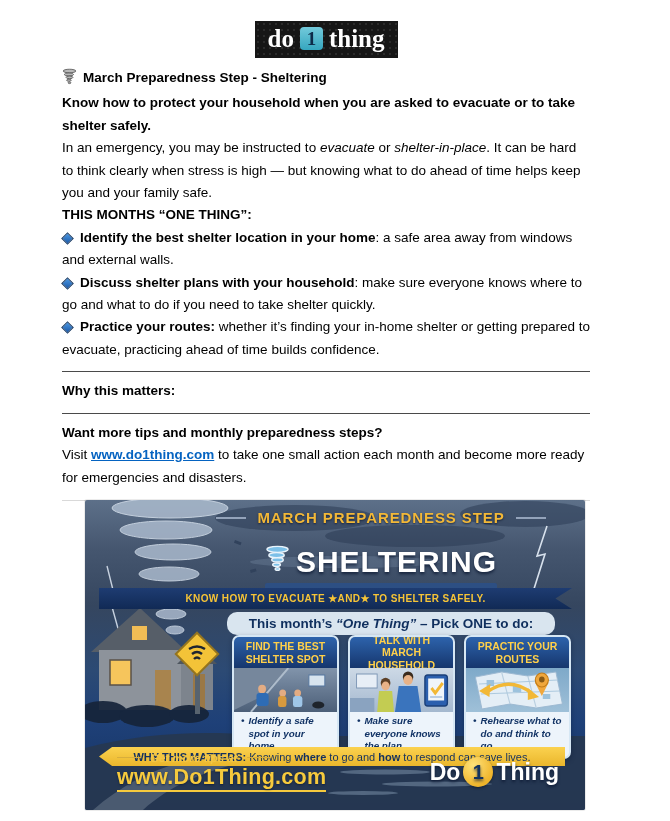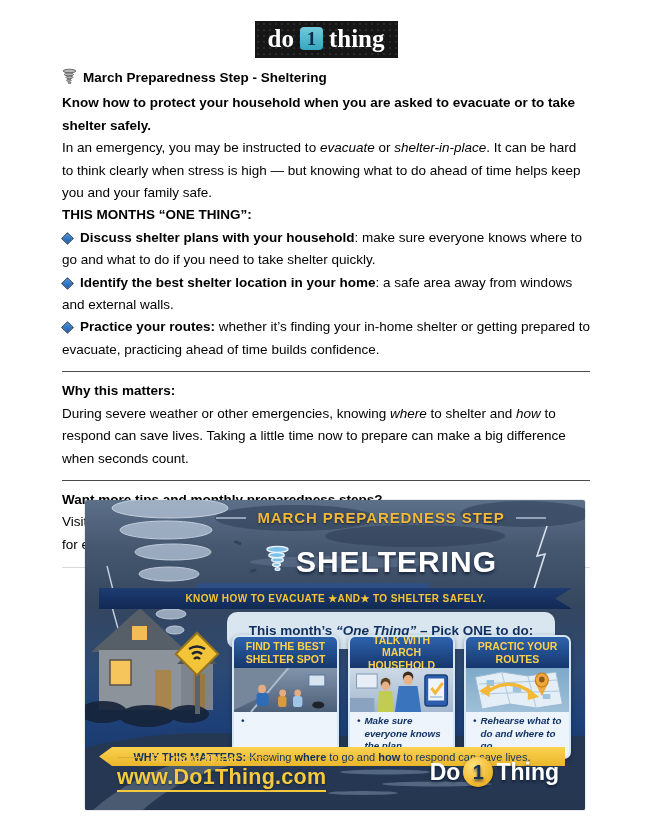--- a/index.html
+++ b/index.html
@@ -44,21 +44,21 @@
 
   
   .poster {
     position:absolute; left:85px; top:500px; width:500px; height:310px;
     overflow:hidden; border-radius:2px;
     background:linear-gradient(180deg,#5d7089 0%, #45566f 16%, #35465f 34%, #2c4a74 55%, #1e4078 72%, #15305c 100%);
     box-shadow:0 0 0 1px rgba(0,0,0,.08);
   }
   .scene { position:absolute; inset:0; }
 
-  .p-head { position:absolute; left:112px; right:20px; top:9px; }
+  .p-head { position:absolute; left:112px; right:20px; top:9px; text-align:center; }
   .p-kicker {
     display:flex; align-items:center; justify-content:center; gap:11px;
     color:#f2b838; font-weight:700; font-size:15px; letter-spacing:.9px;
     text-shadow:0 1px 2px rgba(10,20,40,.7);
   }
   .p-kicker::before, .p-kicker::after { content:""; height:2px; width:30px; background:#93a3ba; }
   .p-title {
     margin-top:19px; display:flex; align-items:center; justify-content:center; gap:6px;
     color:#fff; font-weight:800; font-size:30px; letter-spacing:1px;
     text-shadow:0 2px 3px rgba(8,20,45,.75);
@@ -71,21 +71,21 @@
   .p-ribbon {
     position:absolute; top:88px; left:14px; right:13px; height:21px;
     background:linear-gradient(180deg,#1e3c72,#112a55);
     clip-path:polygon(0 0,100% 0,96.5% 50%,100% 100%,0 100%);
     display:flex; align-items:center; justify-content:center;
     color:#f6c437; font-weight:700; font-size:10px; letter-spacing:.4px;
   }
   .p-subhead { position:absolute; top:112px; left:118px; right:6px; text-align:center; }
   .p-subhead .band {
     display:inline-block; background:rgba(230,241,250,.93); border-radius:10px;
-    padding:11px 22px; color:#0f2f5e; font-weight:700; font-size:13.5px;
+    padding:4px 22px; color:#0f2f5e; font-weight:700; font-size:13.5px;
   }
   .p-cards { position:absolute; left:131px; right:14px; top:135px; display:flex; gap:9px;padding-left:16px; }
   .card {
     flex:1; background:#edf4fb; border:2px solid #d6e7f4; border-radius:7px;
     overflow:hidden; box-shadow:0 2px 5px rgba(8,20,45,.4);
   }
   .card-h {
     height:31px; background:linear-gradient(180deg,#2d63ac,#16366d);
     display:flex; align-items:center; justify-content:center; text-align:center;
     color:#ffd04a; font-weight:700; font-size:10.5px; line-height:1.18; padding:0 5px;
@@ -150,27 +150,26 @@
             <ellipse cx="12" cy="20" rx="4" ry="1.8"></ellipse>
             <ellipse cx="13" cy="24.4" rx="2.4" ry="1.4"></ellipse>
           </g>
         </svg>
       </span><span class="b">March Preparedness Step - Sheltering</span>
     </p>
     <p class="b">Know how to protect your household when you are asked to evacuate or to take shelter safely.</p>
     <p><span>In an emergency, you may be instructed to </span><span class="it">evacuate</span><span> or </span><span class="it">shelter-in-place</span><span>. It can be hard to think clearly when stress is high — but knowing what to do ahead of time helps keep you and your family safe.</span></p>
     <p class="b">THIS MONTHS “ONE THING”:</p>
 
+    <p class="bullet-line"><span class="diamond"></span><span class="b">Identify the best shelter location in your home</span><span>: a safe area away from windows and external walls.</span></p>
     <p class="bullet-line"><span class="diamond"></span><span class="b">Discuss shelter plans with your household</span><span>: make sure everyone knows where to go and what to do if you need to take shelter quickly.</span></p>
-    <p class="bullet-line"><span class="diamond"></span><span class="b">Identify the best shelter location in your home</span><span>: a safe area away from windows and external walls.</span></p>
     <p class="bullet-line"><span class="diamond"></span><span class="b">Practice your routes:</span><span> whether it’s finding your in-home shelter or getting prepared to evacuate, practicing ahead of time builds confidence.</span></p>
 
     <hr class="rule">
     <p class="b">Why this matters:</p>
-    <p><span>During severe weather or other emergencies, knowing </span><span class="it">where</span><span> to shelter and </span><span class="it">how</span><span> to respond can save lives. Taking a little time now to prepare can make a big difference when seconds count.</span></p>
 
     <hr class="rule">
     <p class="b">Want more tips and monthly preparedness steps?</p>
     <p><span>Visit </span><a class="link">www.do1thing.com</a><span> to take one small action each month and become more ready for emergencies and disasters.</span></p>
     <hr class="rule light">
   </div>
 
   <section class="poster">
 
     <svg class="scene" viewBox="0 0 500 310" preserveAspectRatio="none">
@@ -280,20 +279,21 @@
           <circle cx="30" cy="21" r="4.2" fill="#e3ac83"></circle>
           <rect x="24" y="25" width="13" height="13" rx="3" fill="#2e6cb5"></rect>
           <circle cx="52" cy="25" r="3.6" fill="#e3ac83"></circle>
           <rect x="47" y="28" width="9" height="11" rx="2.5" fill="#d89a3e"></rect>
           <circle cx="68" cy="25" r="3.6" fill="#e3ac83"></circle>
           <rect x="63" y="28" width="10" height="11" rx="2.5" fill="#9fc6e8"></rect>
           <ellipse cx="90" cy="37" rx="6.5" ry="3.6" fill="#1e242c"></ellipse>
         </svg>
         <div class="card-b">
           <span>•</span>
+          <span>Identify a safe spot in your home.</span>
         </div>
       </div>
 
       <div class="card">
         <div class="card-h">TALK WITH MARCH HOUSEHOLD</div>
         <svg class="card-img" viewBox="0 0 110 44" preserveAspectRatio="none">
           <defs>
               <linearGradient id="cg2" x1="0" y1="0" x2="0" y2="1">
                 <stop offset="0" stop-color="#cdd9e6"></stop>
                 <stop offset="1" stop-color="#a4b8cf"></stop>
@@ -342,21 +342,21 @@
           </g>
           <path d="M24,23 C40,13 56,15 70,25" fill="none" stroke="#f2b836" stroke-width="3.5"></path>
           <polygon points="14,23 26,16 25,29" fill="#f2b836"></polygon>
           <polygon points="78,29 66,20 66,32" fill="#f2b836"></polygon>
           <polygon points="74,15 88,15 81,28" fill="#f0a73c"></polygon>
           <circle cx="81" cy="12" r="7" fill="#f0a73c" stroke="#c27c18" stroke-width="1.2"></circle>
           <circle cx="81" cy="11.5" r="3" fill="#8a5a14"></circle>
         </svg>
         <div class="card-b">
           <span>•</span>
-          <span>Rehearse what to do and where to go.</span>
+          <span>Rehearse what to do and think to go.</span>
         </div>
       </div>
     </div>
 
     <div class="p-matters">
       <span><span class="b">WHY THIS MATTERS:</span><span> </span><span>Knowing </span><span class="b">where</span><span> to go and </span><span class="b">how</span><span> to respond can save lives.</span></span>
     </div>
 
     <div class="p-footer">
       <div>

